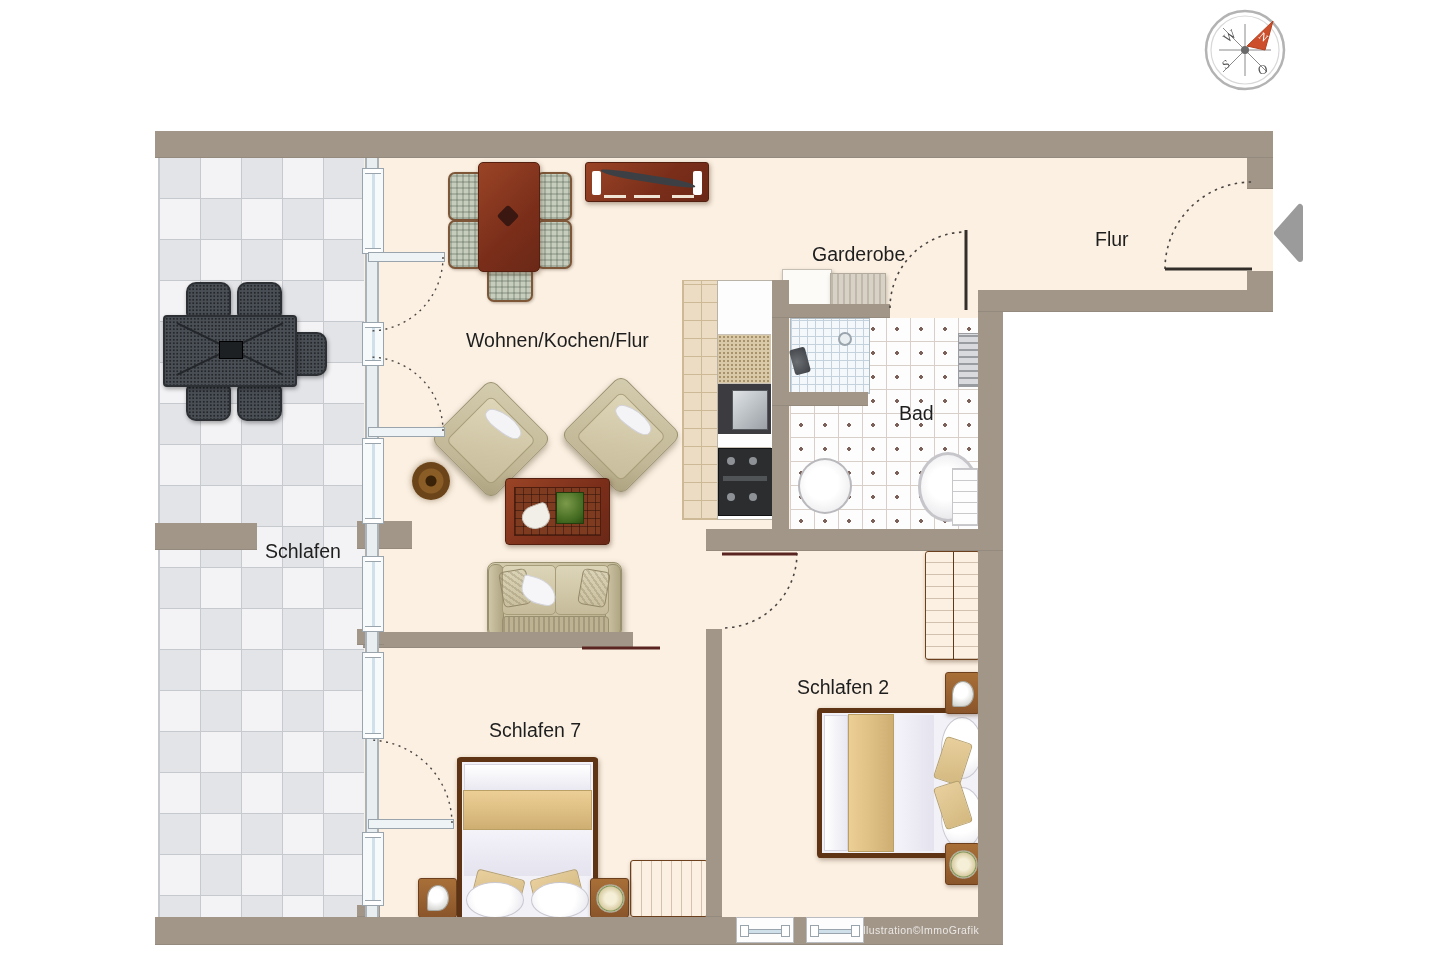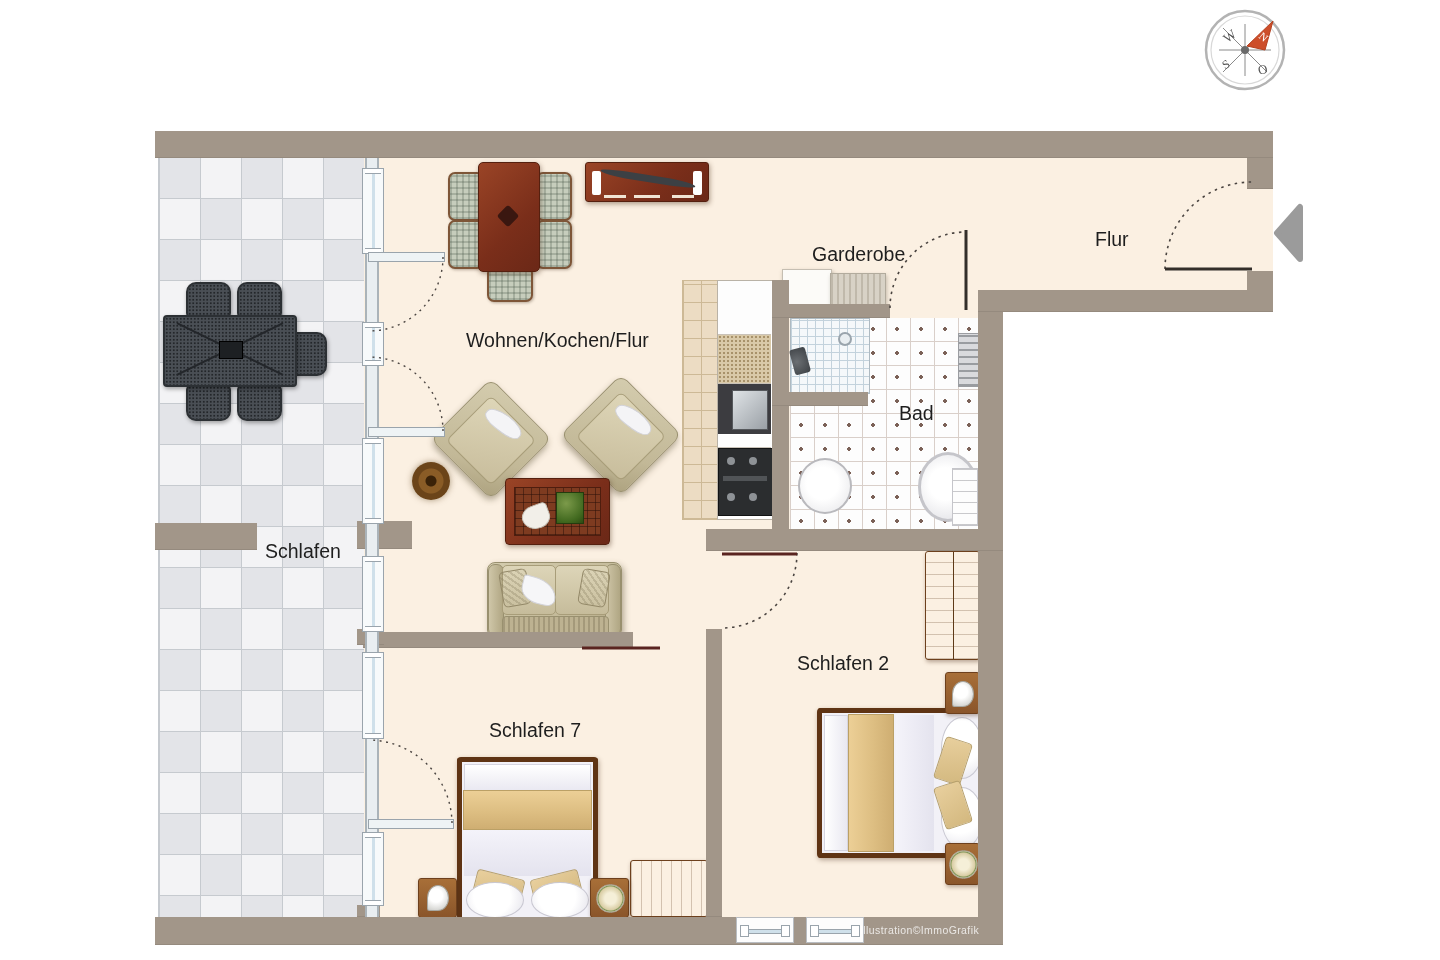--- a/index.html
+++ b/index.html
@@ -288,21 +288,21 @@
 
     <polygon points="1277,233 1300,207 1300,259" fill="#9b9b9b" stroke="#9b9b9b" stroke-width="6" stroke-linejoin="round"></polygon>
   </svg>
 
   <div class="abs room-label" style="left:1095px;top:228px;">Flur</div>
   <div class="abs room-label" style="left:812px;top:243px;text-align:center;">Garderobe</div>
   <div class="abs room-label" style="left:899px;top:402px;">Bad</div>
   <div class="abs room-label" style="left:466px;top:329px;">Wohnen/Kochen/Flur</div>
   <div class="abs room-label" style="left:265px;top:540px;">Schlafen</div>
   <div class="abs room-label" style="left:489px;top:719px;">Schlafen 7</div>
-  <div class="abs room-label" style="left:797px;top:652px;">Schlafen 2</div>
+  <div class="abs room-label" style="left:797px;top:676px;">Schlafen 2</div>
 
   <div class="abs watermark" style="left:860px;top:924px;">Illustration©ImmoGrafik</div>
 
   <svg class="compass" style="left:1203px;top:8px;" width="84" height="84" viewBox="0 0 84 84">
     <circle cx="42" cy="42" r="39" fill="#ffffff" stroke="#b3b3b3" stroke-width="2.5"></circle>
     <circle cx="42" cy="42" r="34" fill="none" stroke="#d8d8d8" stroke-width="1.2"></circle>
     <g stroke="#8a8a8a" stroke-width="1">
       <line x1="20" y1="20" x2="64" y2="64"></line>
       <line x1="64" y1="20" x2="20" y2="64"></line>
       <line x1="42" y1="16" x2="42" y2="68"></line>

